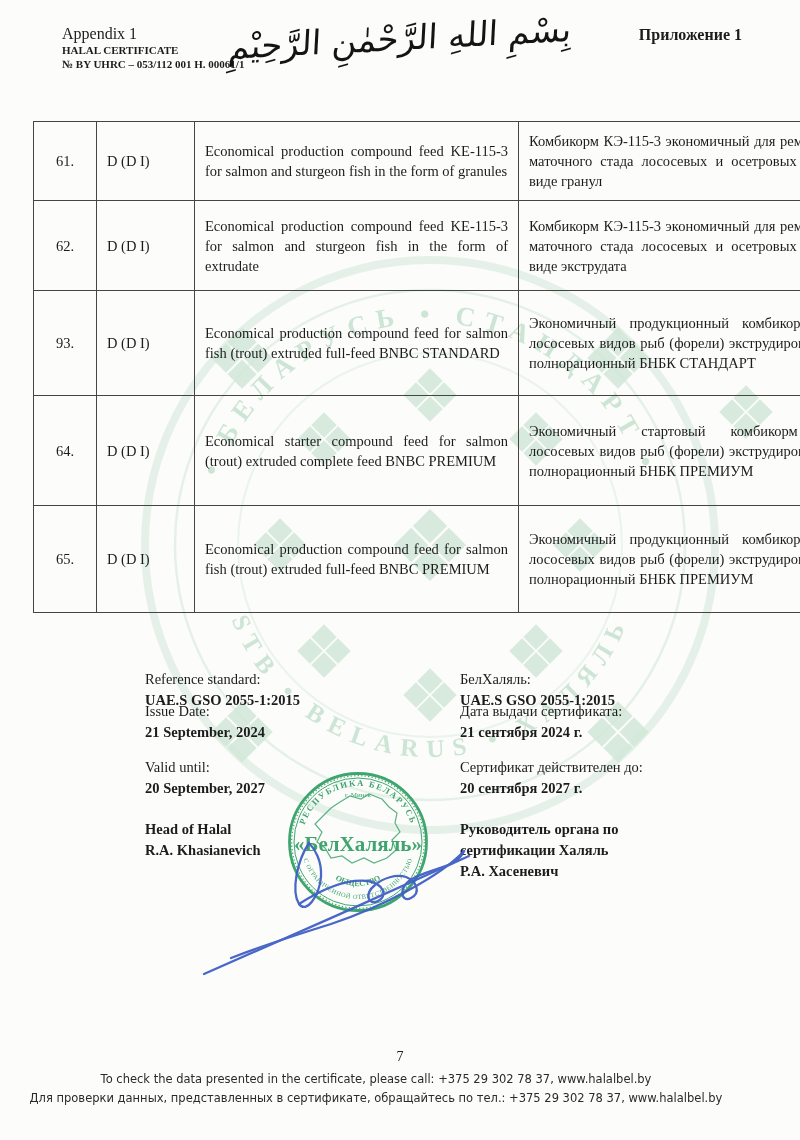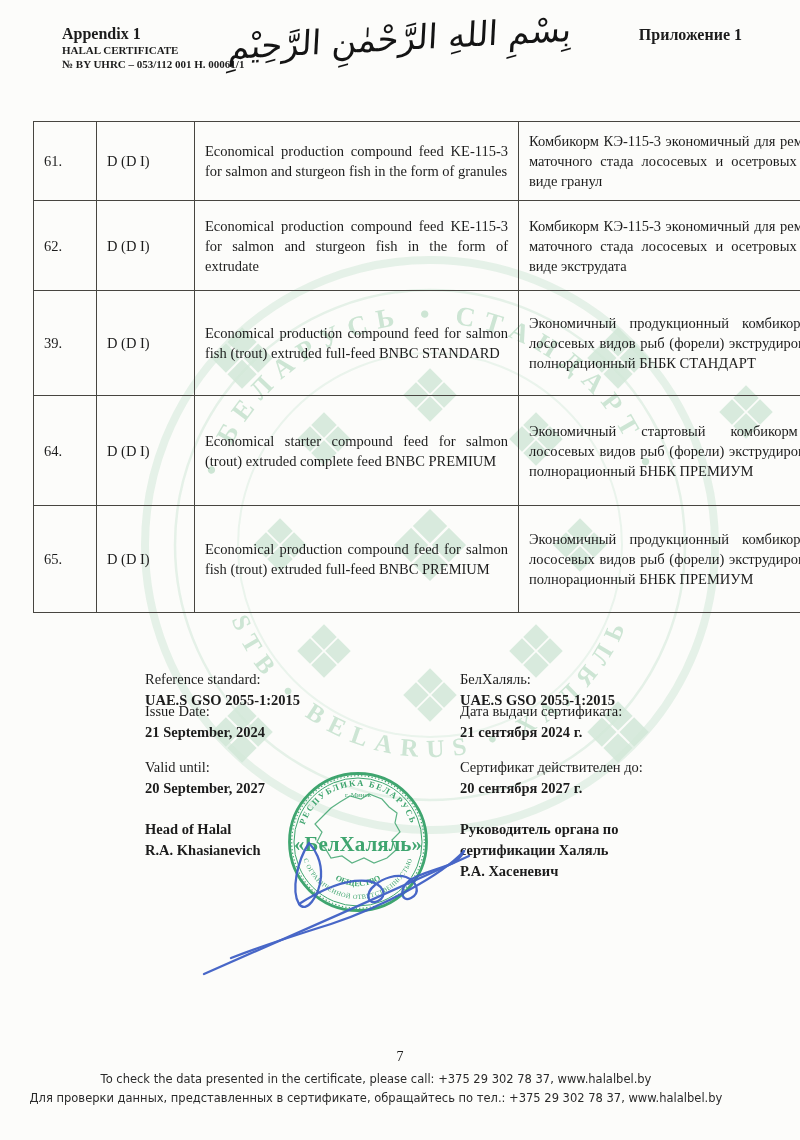--- a/index.html
+++ b/index.html
@@ -1,33 +1,33 @@
 <!DOCTYPE html>
 <html><head>
 <meta charset="utf-8">
 <style>
   html,body{margin:0;padding:0;}
   body{width:800px;height:1140px;position:relative;background:#fcfcfa;overflow:hidden;
        font-family:"Liberation Serif", serif;color:#1c1c1c;}
   .abs{position:absolute;}
   
   .hdr-left{left:62px;top:24px;line-height:1.25;}
-  .hdr-appendix{font-size:16px;font-weight:bold;}
+  .hdr-appendix{font-size:16px;font-weight:normal;}
   .hdr-sub{font-size:11px;font-weight:bold;}
   .hdr-ru{right:58px;top:26px;font-size:16px;font-weight:bold;}
   .bismillah{left:0;top:18px;width:800px;text-align:center;
      font-family:"DejaVu Sans", sans-serif;font-size:34px;color:#141414;
      transform:skewX(-6deg);letter-spacing:1px;}
   .bismillah-inner{display:inline-block;transform:rotate(-3deg);}
   
   table.products{position:absolute;left:33px;top:121px;width:737px;border-collapse:collapse;
      table-layout:fixed;}
   table.products td{border:1.6px solid #474540;vertical-align:middle;font-size:14.5px;
      line-height:1.38;padding:6px 10px;}
-  td.c-num{width:42px;padding:6px 2px;}
+  td.c-num{width:42px;text-align:center;padding:6px 2px;}
   td.c-cat{width:77px;text-align:left;padding:6px 2px;}
   td.c-en{width:303px;text-align:justify;}
   td.c-ru{width:315px;text-align:justify;}
   tr.r1{height:79px;} tr.r2{height:90px;} tr.r3{height:105px;}
   tr.r4{height:110px;} tr.r5{height:107px;}
   
   .col-en{left:145px;width:300px;}
   .col-ru{left:460px;width:310px;}
   .dl{font-size:14.5px;line-height:21px;}
   .dl b{font-weight:bold;}
@@ -106,21 +106,21 @@
         <td class="c-en">Economical production compound feed KE-115-3 for salmon and sturgeon fish in the form of granules</td>
         <td class="c-ru">Комбикорм КЭ-115-3 экономичный для ремонтно-маточного стада лососевых и осетровых рыб в виде гранул</td>
       </tr>
       <tr class="r2">
         <td class="c-num">62.</td>
         <td class="c-cat">D (D I)</td>
         <td class="c-en">Economical production compound feed KE-115-3 for salmon and sturgeon fish in the form of extrudate</td>
         <td class="c-ru">Комбикорм КЭ-115-3 экономичный для ремонтно-маточного стада лососевых и осетровых рыб в виде экструдата</td>
       </tr>
       <tr class="r3">
-        <td class="c-num">39.</td>
+        <td class="c-num">93.</td>
         <td class="c-cat">D (D I)</td>
         <td class="c-en">Economical production compound feed for salmon fish (trout) extruded full-feed BNBC STANDARD</td>
         <td class="c-ru">Экономичный продукционный комбикорм для лососевых видов рыб (форели) экструдированный полнорационный БНБК СТАНДАРТ</td>
       </tr>
       <tr class="r4">
         <td class="c-num">64.</td>
         <td class="c-cat">D (D I)</td>
         <td class="c-en">Economical starter compound feed for salmon (trout) extruded complete feed BNBC PREMIUM</td>
         <td class="c-ru">Экономичный стартовый комбикорм для лососевых видов рыб (форели) экструдированный полнорационный БНБК ПРЕМИУМ</td>
       </tr>

